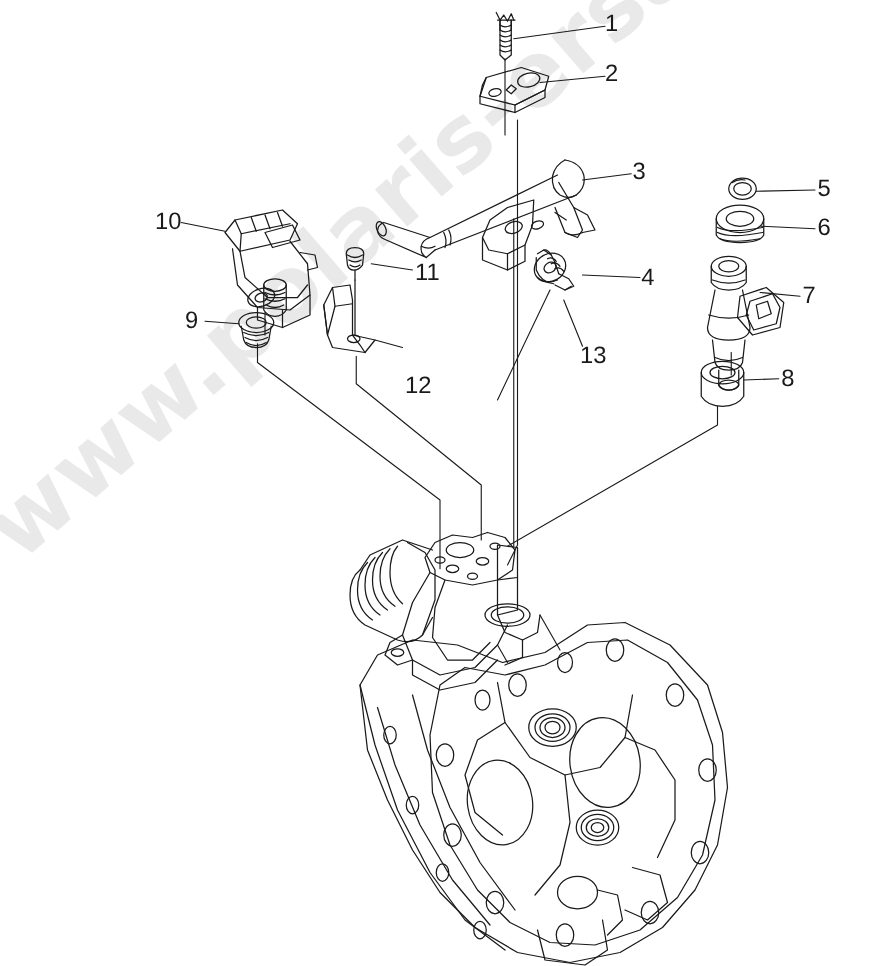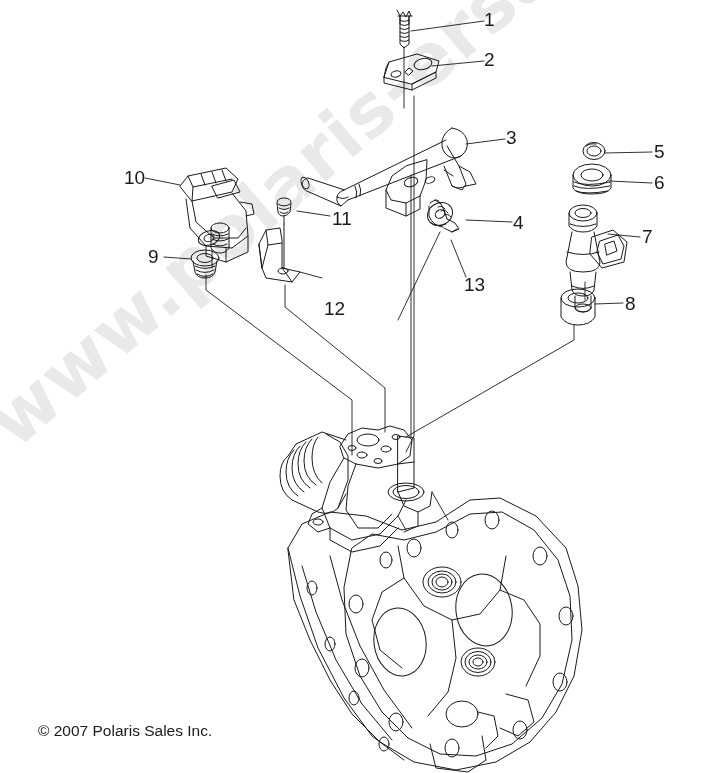--- a/index.html
+++ b/index.html
@@ -377,15 +377,14 @@
   <div class="callout-label" style="left:654px; top:142px;">5</div>
   <div class="callout-label" style="left:654px; top:173px;">6</div>
   <div class="callout-label" style="left:642px; top:227px;">7</div>
   <div class="callout-label" style="left:625px; top:294px;">8</div>
   <div class="callout-label" style="left:148px; top:247px;">9</div>
   <div class="callout-label" style="left:124px; top:168px;">10</div>
   <div class="callout-label" style="left:332px; top:209px;">11</div>
   <div class="callout-label" style="left:324px; top:271px;margin-top:28px;">12</div>
   <div class="callout-label" style="left:464px; top:275px;">13</div>
 
-  <div id="copyright-notice">© 2007 Polaris Sales Inc.</div>
 
 </div>
 
 </body></html>

